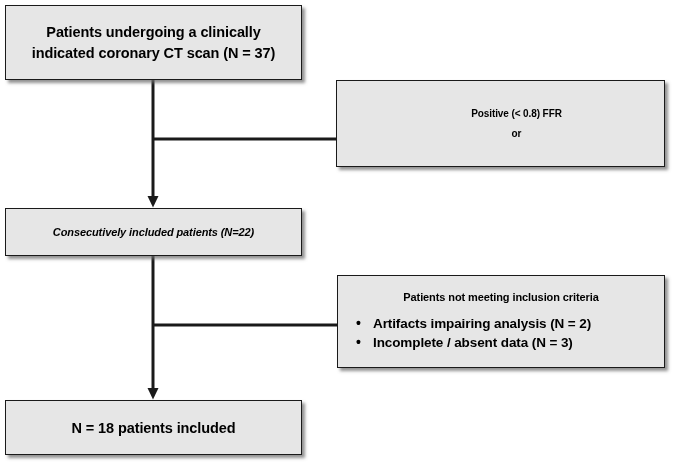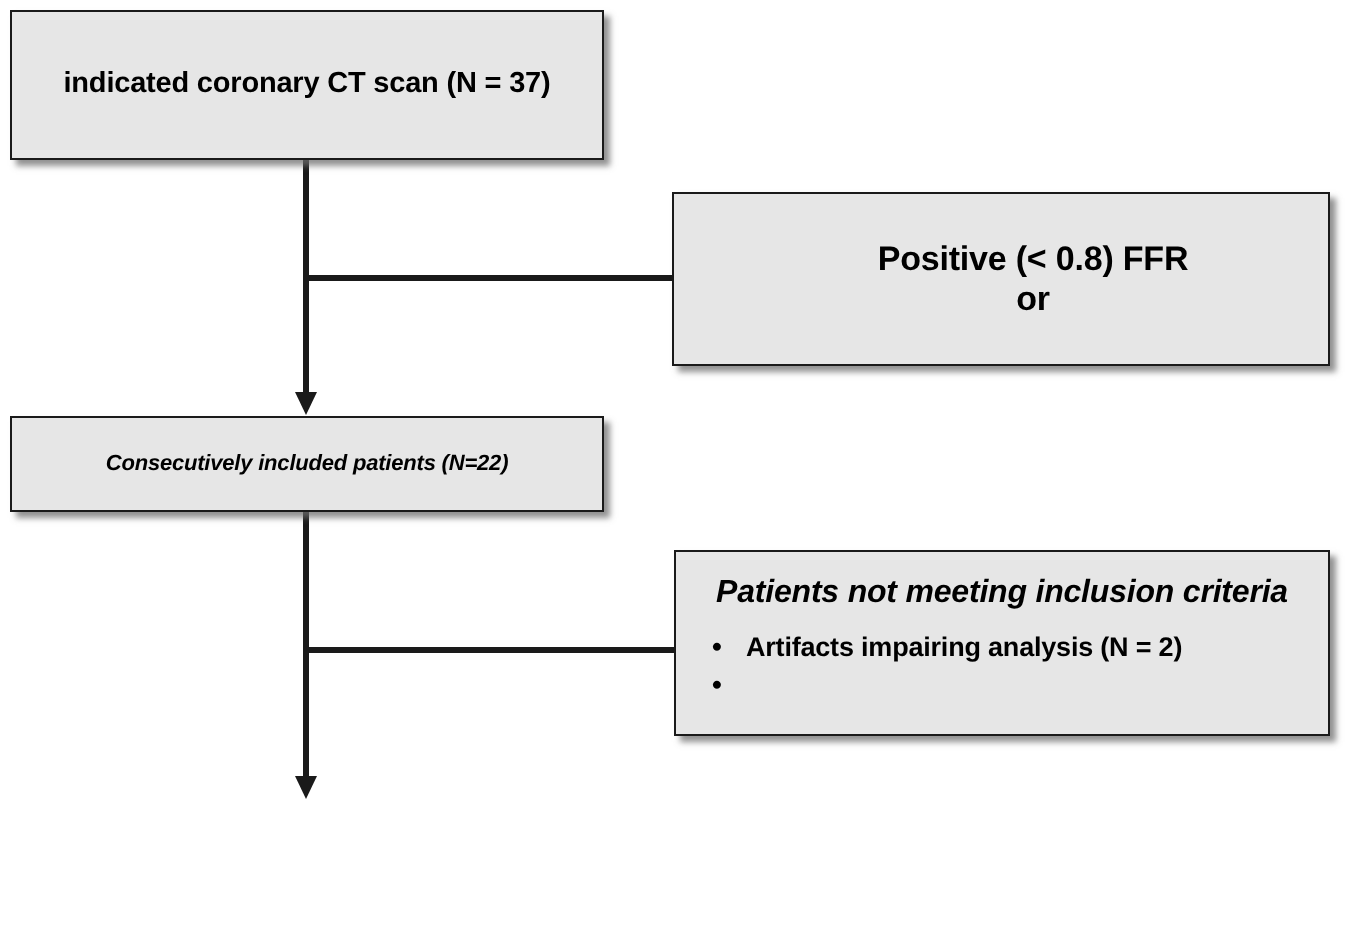--- a/index.html
+++ b/index.html
@@ -62,24 +62,24 @@
     top: 5px;
     width: 297px;
     height: 75px;
     font-size: 14.5px;
     line-height: 21px;
   }
 
   
   #box-exclusion-criteria {
     left: 336px;
-    top: 96px;
+    top: 80px;
     width: 329px;
     height: 87px;
-    font-size: 17px;
+    font-size: 10px;
     line-height: 20px;
     padding-left: 32px;
   }
 
   
   #box-included {
     left: 5px;
     top: 208px;
     width: 297px;
     height: 48px;
@@ -94,24 +94,23 @@
     width: 328px;
     height: 93px;
     align-items: stretch;
     justify-content: center;
     font-size: 13.5px;
     padding: 6px 10px 8px 10px;
   }
   #box-not-meeting .criteria-title {
     text-align: center;
     margin: 0 0 9px 0;
-    font-size: 16px;
+    font-size: 11px;
     font-weight: bold;
     line-height: 16px;
-    font-style: italic;
   }
   #box-not-meeting ul.criteria-list {
     list-style: none;
     margin: 0;
     padding: 0 0 0 8px;
   }
   #box-not-meeting ul.criteria-list li {
     display: flex;
     align-items: baseline;
     font-size: 13.5px;
@@ -147,20 +146,21 @@
 
     <line x1="153" y1="139" x2="337" y2="139" stroke="#1a1a1a" stroke-width="3"></line>
 
     <line x1="153" y1="256" x2="153" y2="392" stroke="#1a1a1a" stroke-width="3"></line>
     <polygon points="153,399.5 147.5,388 158.5,388" fill="#1a1a1a"></polygon>
 
     <line x1="153" y1="325" x2="338" y2="325" stroke="#1a1a1a" stroke-width="3"></line>
   </svg>
 
   <div class="box" id="box-source">
+    <span class="line">Patients undergoing a clinically</span>
     <span class="line">indicated coronary CT scan (N =  37)</span>
   </div>
 
   <div class="box" id="box-exclusion-criteria">
     <span class="line">Positive (&lt; 0.8) FFR</span>
     <span class="line">or</span>
   </div>
 
   <div class="box" id="box-included">
     <span class="line">Consecutively included patients (N=22)</span>
@@ -168,18 +168,22 @@
 
   <div class="box" id="box-not-meeting">
     <div class="criteria-title">Patients not meeting inclusion criteria</div>
     <ul class="criteria-list">
       <li>
         <span class="bullet-dot">•</span>
         <span class="item-text">Artifacts impairing analysis (N = 2)</span>
       </li>
       <li>
         <span class="bullet-dot">•</span>
+        <span class="item-text">Incomplete / absent data (N = 3)</span>
       </li>
     </ul>
   </div>
 
+  <div class="box" id="box-final">
+    <span class="line">N = 18 patients included</span>
+  </div>
 
 </div>
 
 </body></html>

